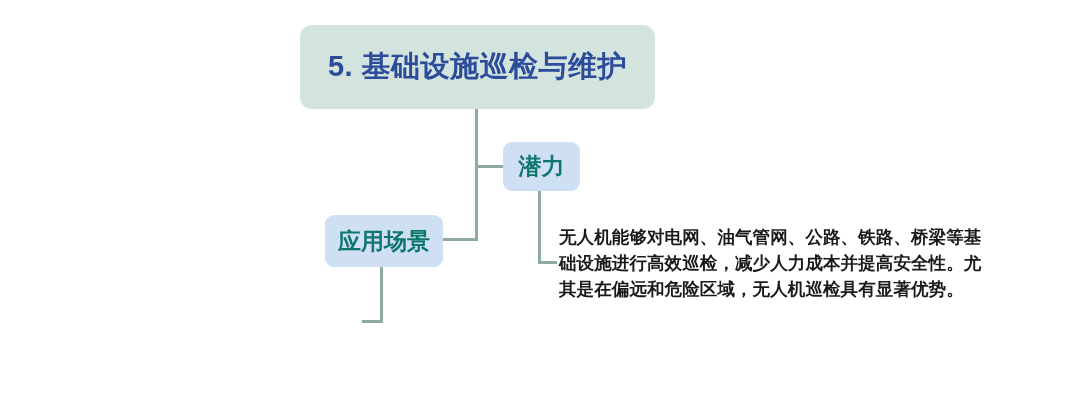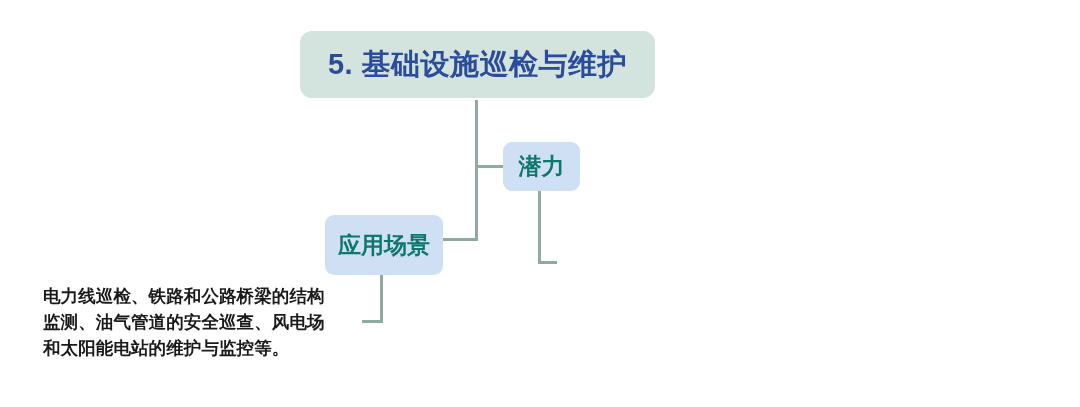--- a/index.html
+++ b/index.html
@@ -75,32 +75,32 @@
   <div class="line h" style="left:475px; top:165px; width:29px;"></div>
 
   <div class="line h" style="left:442px; top:238px; width:36px;"></div>
 
   <div class="line v" style="left:538px; top:191px; height:73px;"></div>
   <div class="line h" style="left:538px; top:261px; width:19px;"></div>
 
   <div class="line v" style="left:380px; top:264px; height:59px;"></div>
   <div class="line h" style="left:362px; top:320px; width:21px;"></div>
 
-  <div class="node node-title" style="left:300px; top:31px; width:355px; height:67px;">
+  <div class="node node-title" style="left:300px; top:25px; width:355px; height:84px;">
     <span>5. 基础设施巡检与维护</span>
   </div>
 
   <div class="node node-sub" style="left:503px; top:142px; width:77px; height:49px;">
     <span>潜力</span>
   </div>
 
-  <div class="node node-sub" style="left:325px; top:215px; width:118px; height:60px;">
+  <div class="node node-sub" style="left:325px; top:215px; width:118px; height:52px;">
     <span>应用场景</span>
   </div>
 
+  <div class="textblock tb-right" style="left:559px; top:224px; width:495px;">
+    <span class="tl">无人机能够对电网、油气管网、公路、铁路、桥梁等基</span>
+    <span class="tl">础设施进行高效巡检，减少人力成本并提高安全性。尤</span>
+    <span class="tl">其是在偏远和危险区域，无人机巡检具有显著优势。</span>
+  </div>
 
-  <div class="textblock tb-left" style="left:43px; top:283px; width:340px;">
-    <span class="tl">电力线巡检、铁路和公路桥梁的结构</span>
-    <span class="tl">监测、油气管道的安全巡查、风电场</span>
-    <span class="tl">和太阳能电站的维护与监控等。</span>
-  </div>
 
 </div>
 
 </body></html>

